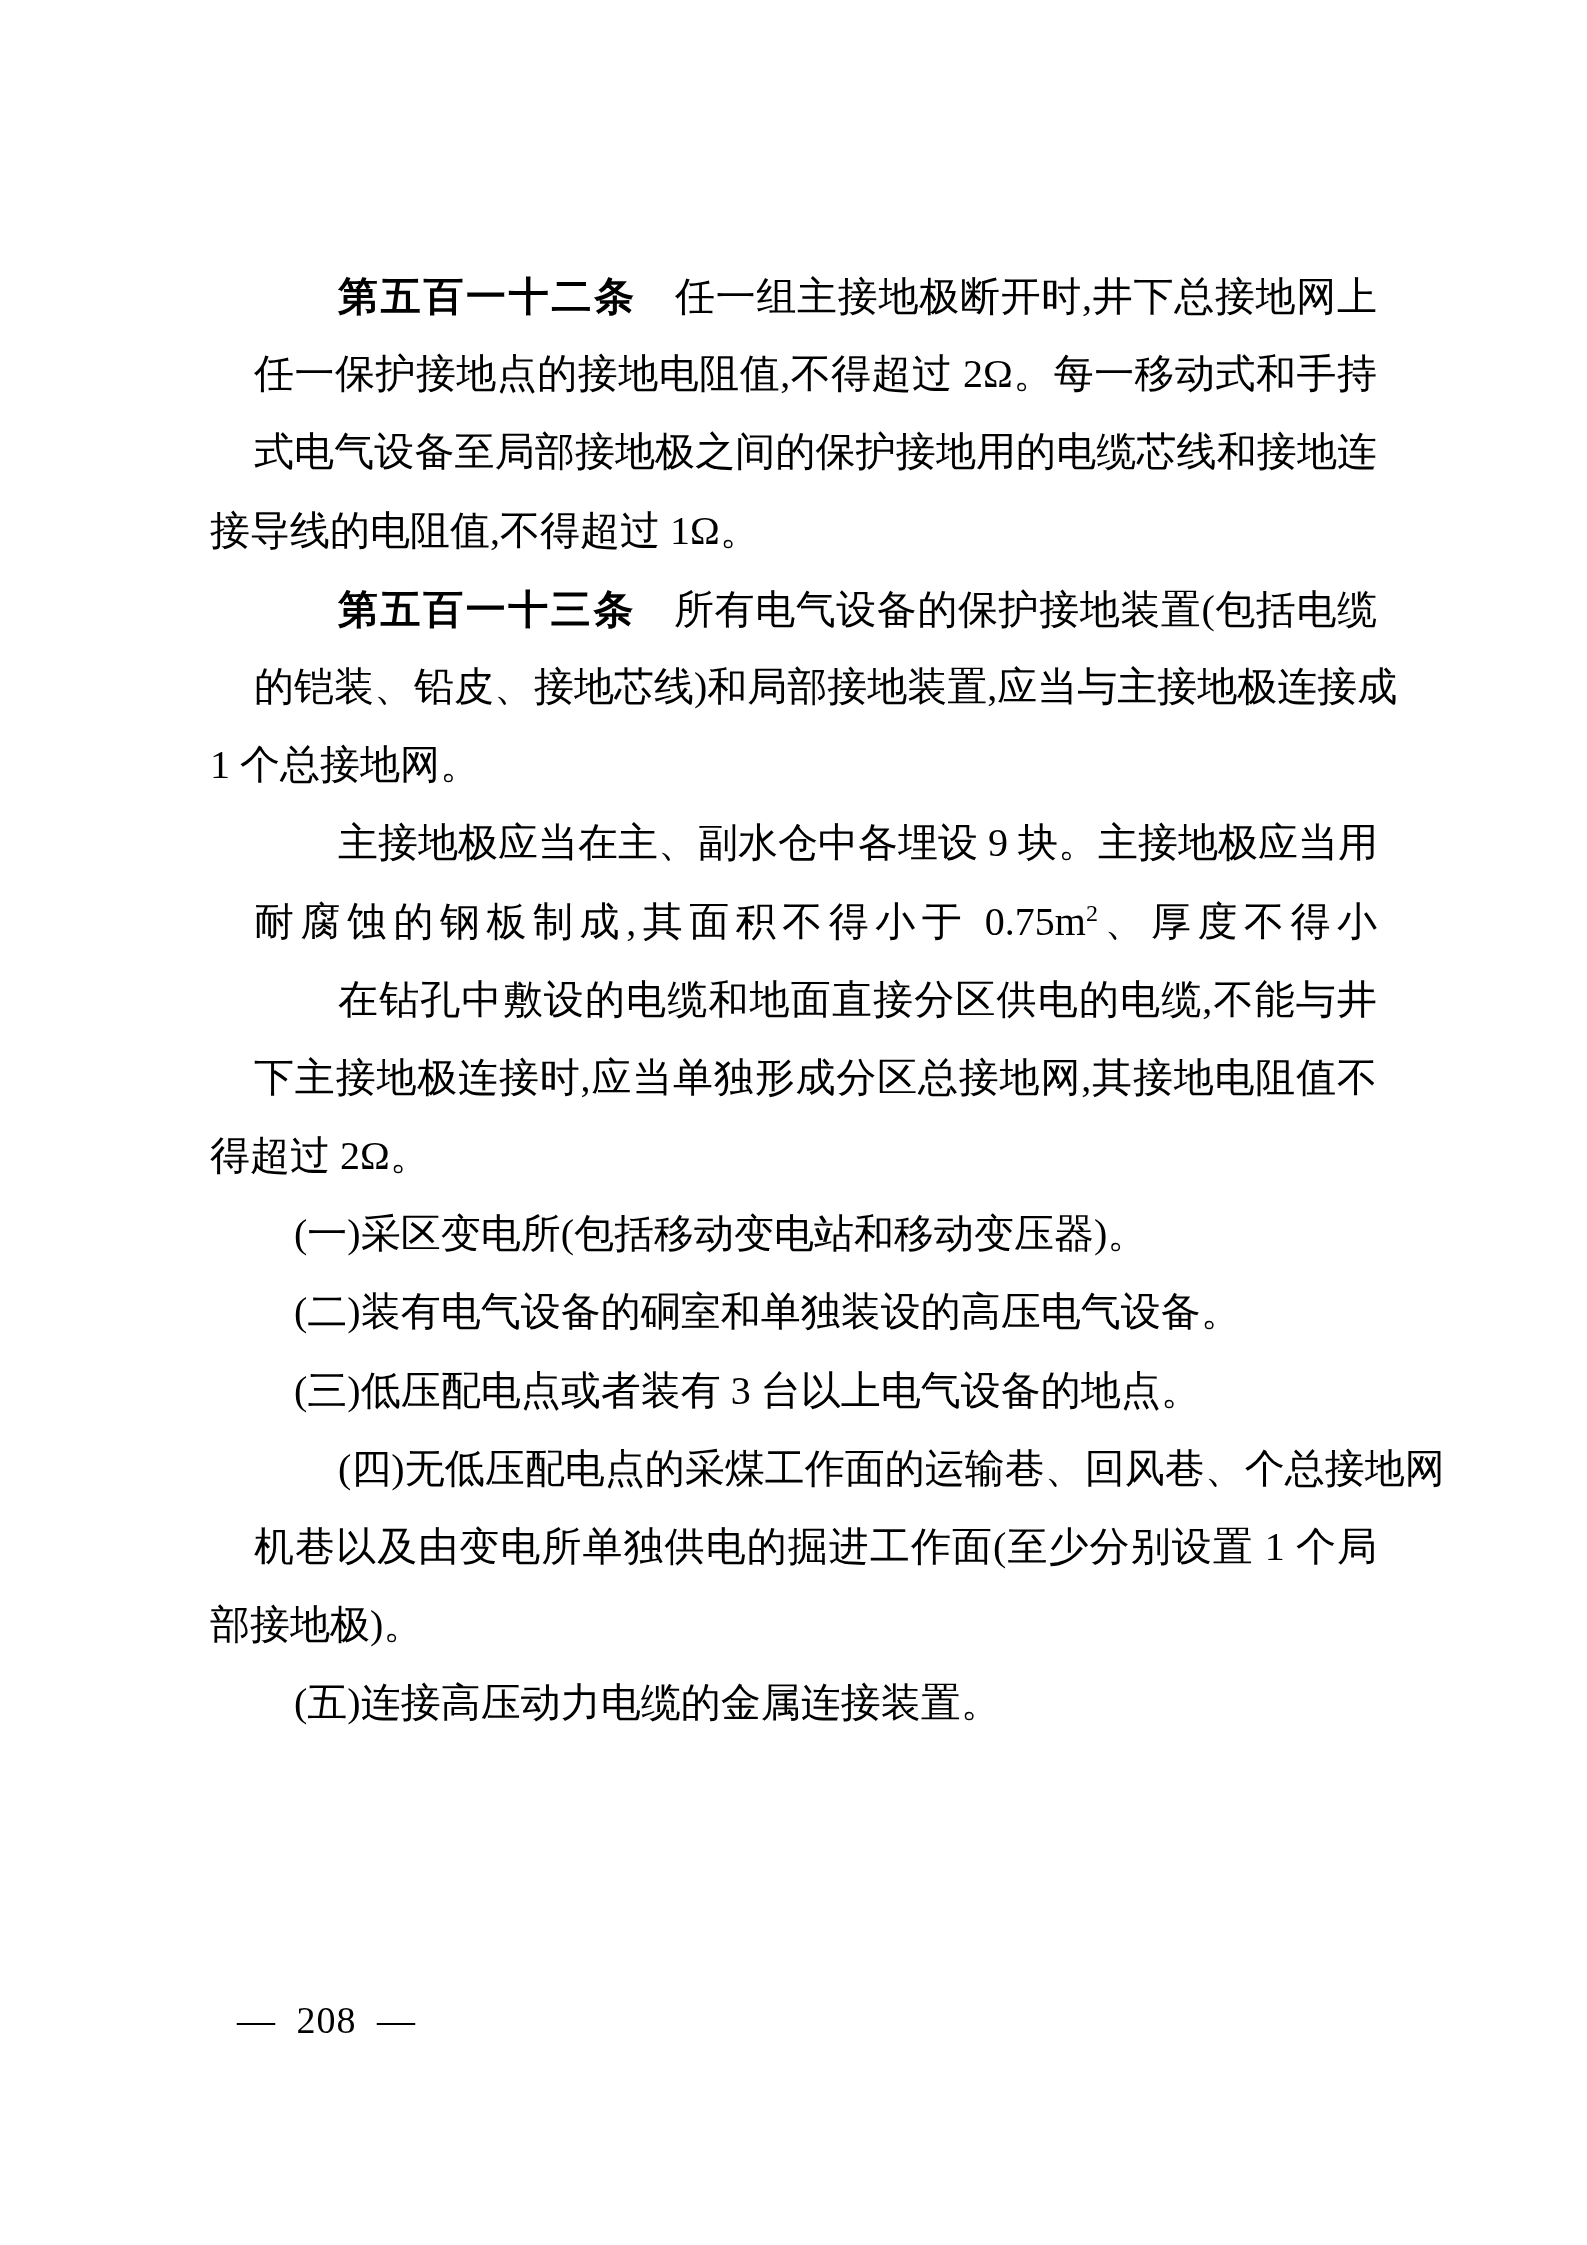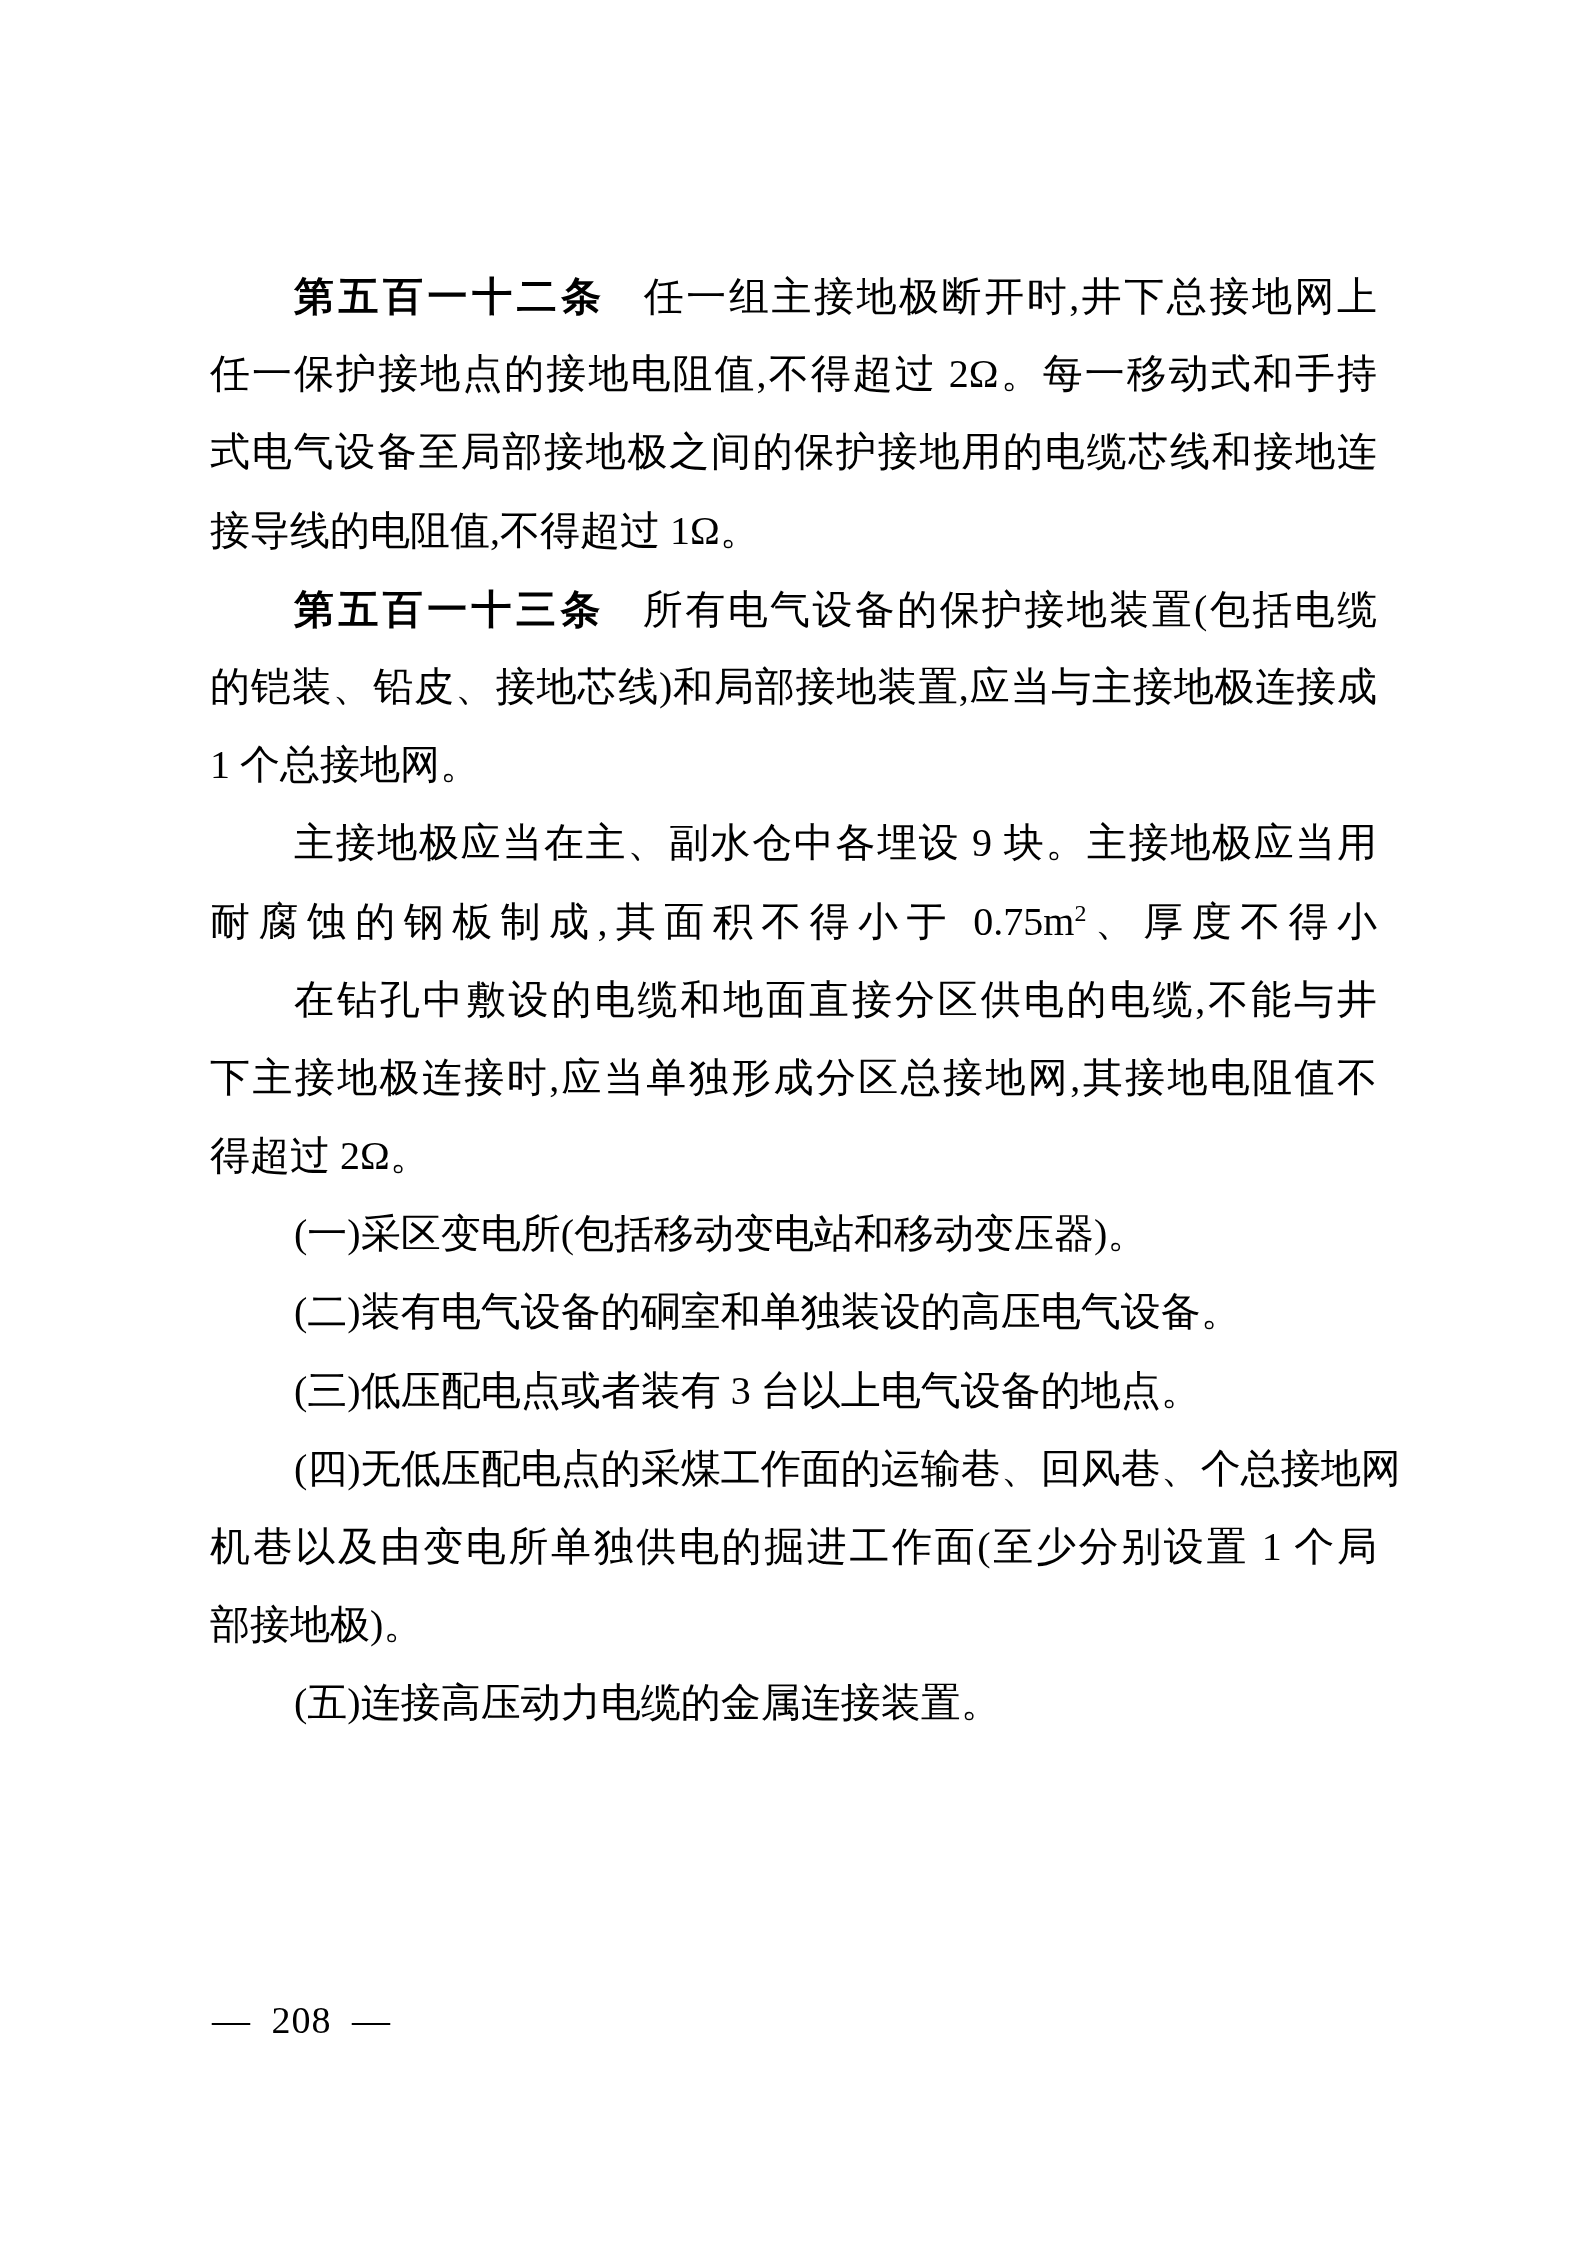--- a/index.html
+++ b/index.html
@@ -29,38 +29,39 @@
     text-align: left;
   }
   .line.indent {
     padding-left: 84px;
   }
   .line.justify {
     text-align: justify;
     text-align-last: justify;
     text-justify: distribute;
     text-justify: inter-character;
+    margin-left: 44px;
   }
   .article-num {
     font-family: "Liberation Sans", "DejaVu Sans", sans-serif;
     font-weight: 700;
     margin-right: 38px;
     letter-spacing: 2px;
   }
   .seg {
     font-weight: 400;
   }
   .sup {
     font-size: 24px;
     line-height: 0;
     vertical-align: 14px;
   }
   .footer {
     position: absolute;
-    left: 212px;
+    left: 237px;
     top: 1997px;
     font-size: 38px;
     line-height: 46px;
     letter-spacing: 1px;
     word-spacing: 10px;
   }
 </style>
 </head>
 <body>
 

